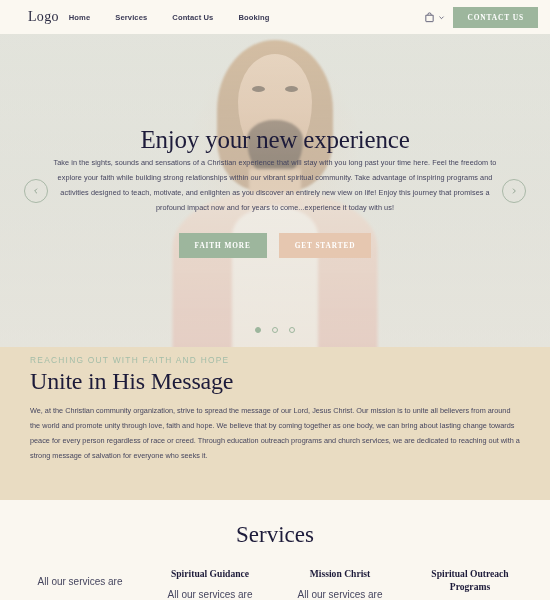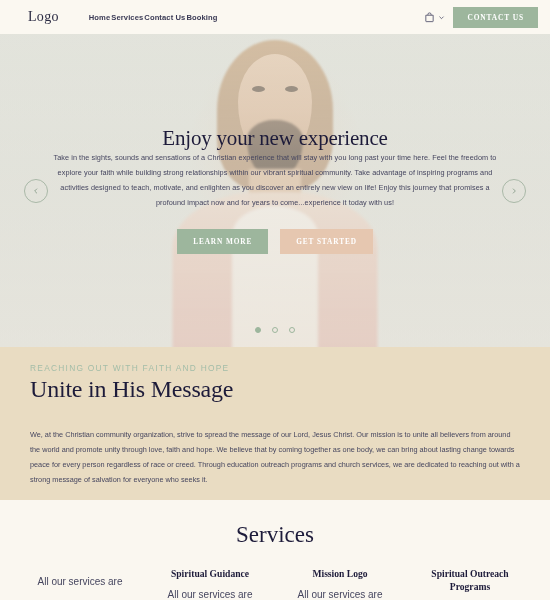--- a/index.html
+++ b/index.html
@@ -19,24 +19,24 @@
     display:flex;
     align-items:center;
     padding:0 12px 0 28px;
     z-index:20;
   }
   .logo {
     font-family:"Liberation Serif", serif;
     font-size:14px;
     color:#2c2c44;
     letter-spacing:0.3px;
-    margin-right:30px;
+    margin-right:10px;
     white-space:nowrap;
   }
-  .nav { display:flex; align-items:center; gap:1px; }
+  .nav { display:flex; align-items:center; gap:25px; }
   .nav-link {
     font-size:7.6px;
     color:#3a3a55;
     font-weight:600;
     letter-spacing:0.1px;
     white-space:nowrap;
     cursor:pointer;
   }
   .header-right {
     margin-left:auto;
@@ -122,21 +122,21 @@
 
   .hero-content {
     position:absolute; left:0; right:0; top:0; bottom:0;
     display:flex; flex-direction:column;
     align-items:center; justify-content:flex-start;
     padding-top:92px;
     z-index:5;
   }
   .hero-title {
     font-family:"Liberation Serif", serif;
-    font-size:21px;
+    font-size:25px;
     color:#1d1b3a;
     font-weight:400;
     letter-spacing:-0.2px;
     text-align:center;
     line-height:1.15;
   }
   .hero-para {
     width:458px;
     text-align:center;
     font-size:7.3px;
@@ -171,39 +171,39 @@
   .dots {
     position:absolute; bottom:14px; left:0; right:0;
     display:flex; justify-content:center; gap:11px; z-index:6;
   }
   .dot { width:6px; height:6px; border-radius:50%; border:1px solid #9db69d; background:transparent; cursor:pointer; }
   .dot.active { background:#9db69d; }
 
   
   .unite {
     background:#e9dcc2;
-    padding:16px 30px 22px 30px;
+    padding:8px 30px 22px 30px;
     height:153px;
   }
   .eyebrow {
     font-size:8.4px;
     letter-spacing:1.25px;
     color:#a3bda8;
     font-weight:400;
   }
   .unite-title {
     font-family:"Liberation Serif", serif;
     font-size:24px;
     color:#1d1b3a;
     font-weight:400;
     margin-top:3px;
     letter-spacing:-0.2px;
   }
   .unite-para {
-    margin-top:24px;
+    margin-top:8px;
     font-size:7.3px;
     line-height:2.06;
     color:#46465f;
     max-width:496px;
   }
 
   
   .services {
     background:#faf7f0;
     padding:22px 22px 0 22px;
@@ -286,21 +286,21 @@
     <button class="arrow-btn right">
       <svg viewBox="0 0 24 24" fill="none" stroke="#7d9480" stroke-width="2.4">
         <path d="M9 5l7 7-7 7"></path>
       </svg>
     </button>
 
     <div class="hero-content">
       <h1 class="hero-title">Enjoy your new experience</h1>
       <p class="hero-para">Take in the sights, sounds and sensations of a Christian experience that will stay with you long past your time here. Feel the freedom to explore your faith while building strong relationships within our vibrant spiritual community. Take advantage of inspiring programs and activities designed to teach, motivate, and enlighten as you discover an entirely new view on life! Enjoy this journey that promises a profound impact now and for years to come...experience it today with us!</p>
       <div class="hero-btns">
-        <button class="btn-learn">LEARN MORE</button>
+        <button class="btn-learn">FAITH MORE</button>
         <button class="btn-start">GET STARTED</button>
       </div>
     </div>
 
     <div class="dots">
       <span class="dot active"></span>
       <span class="dot"></span>
       <span class="dot"></span>
     </div>
   </div>
@@ -315,21 +315,21 @@
     <h2 class="services-title">Services</h2>
     <div class="svc-grid">
       <div class="svc-col">
         <div class="svc-desc">All our services are</div>
       </div>
       <div class="svc-col">
         <div class="svc-name">Spiritual Guidance</div>
         <div class="svc-desc">All our services are available for you at the</div>
       </div>
       <div class="svc-col">
-        <div class="svc-name">Mission Logo</div>
+        <div class="svc-name">Mission Christ</div>
         <div class="svc-desc">All our services are available for you at the</div>
       </div>
       <div class="svc-col">
         <div class="svc-name">Spiritual Outreach Programs</div>
         <div class="svc-desc">All our services are</div>
       </div>
     </div>
   </div>
 
 </div>

